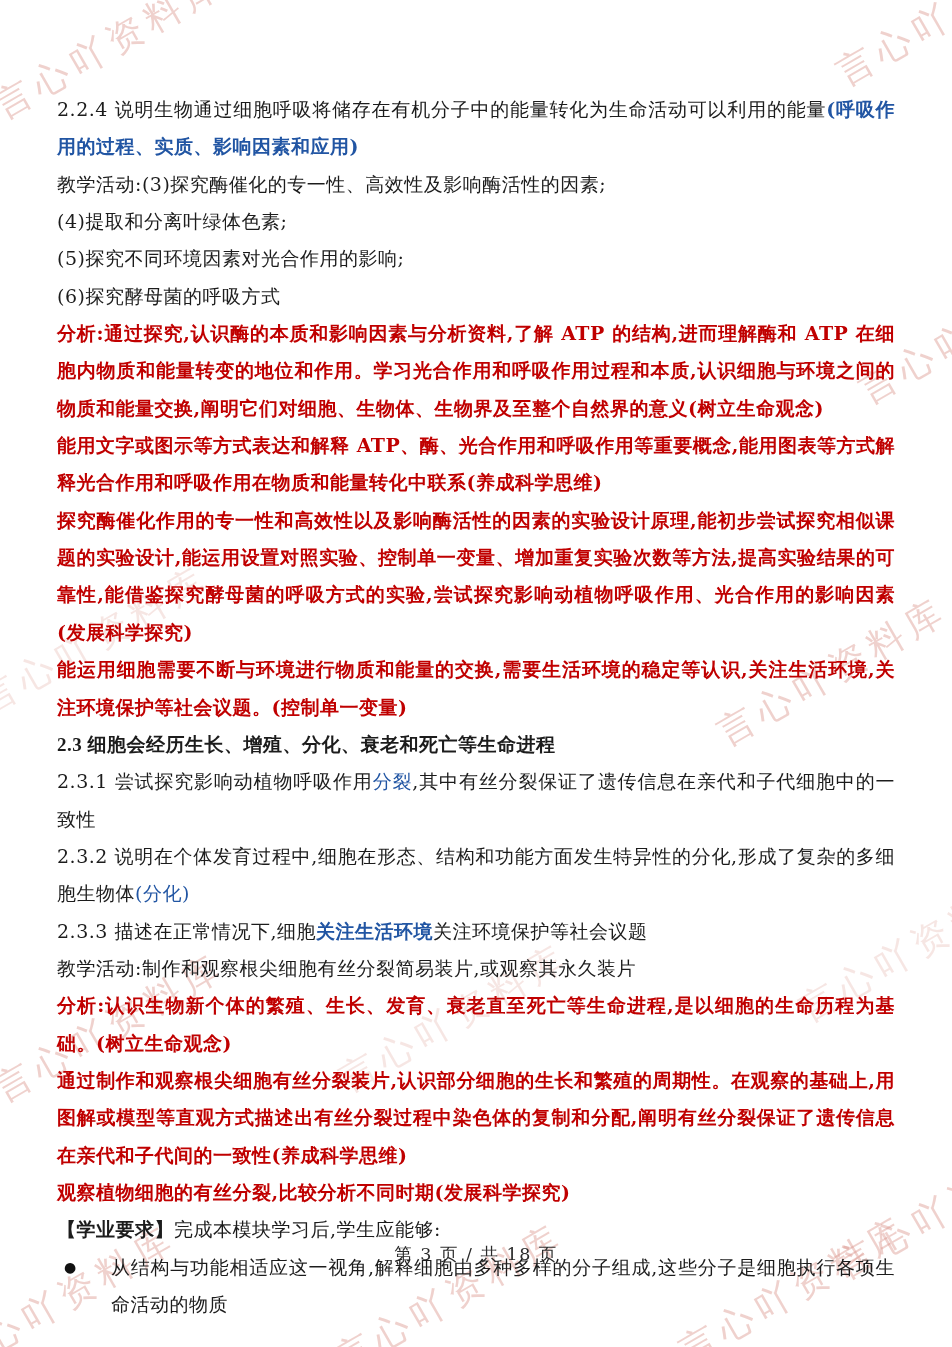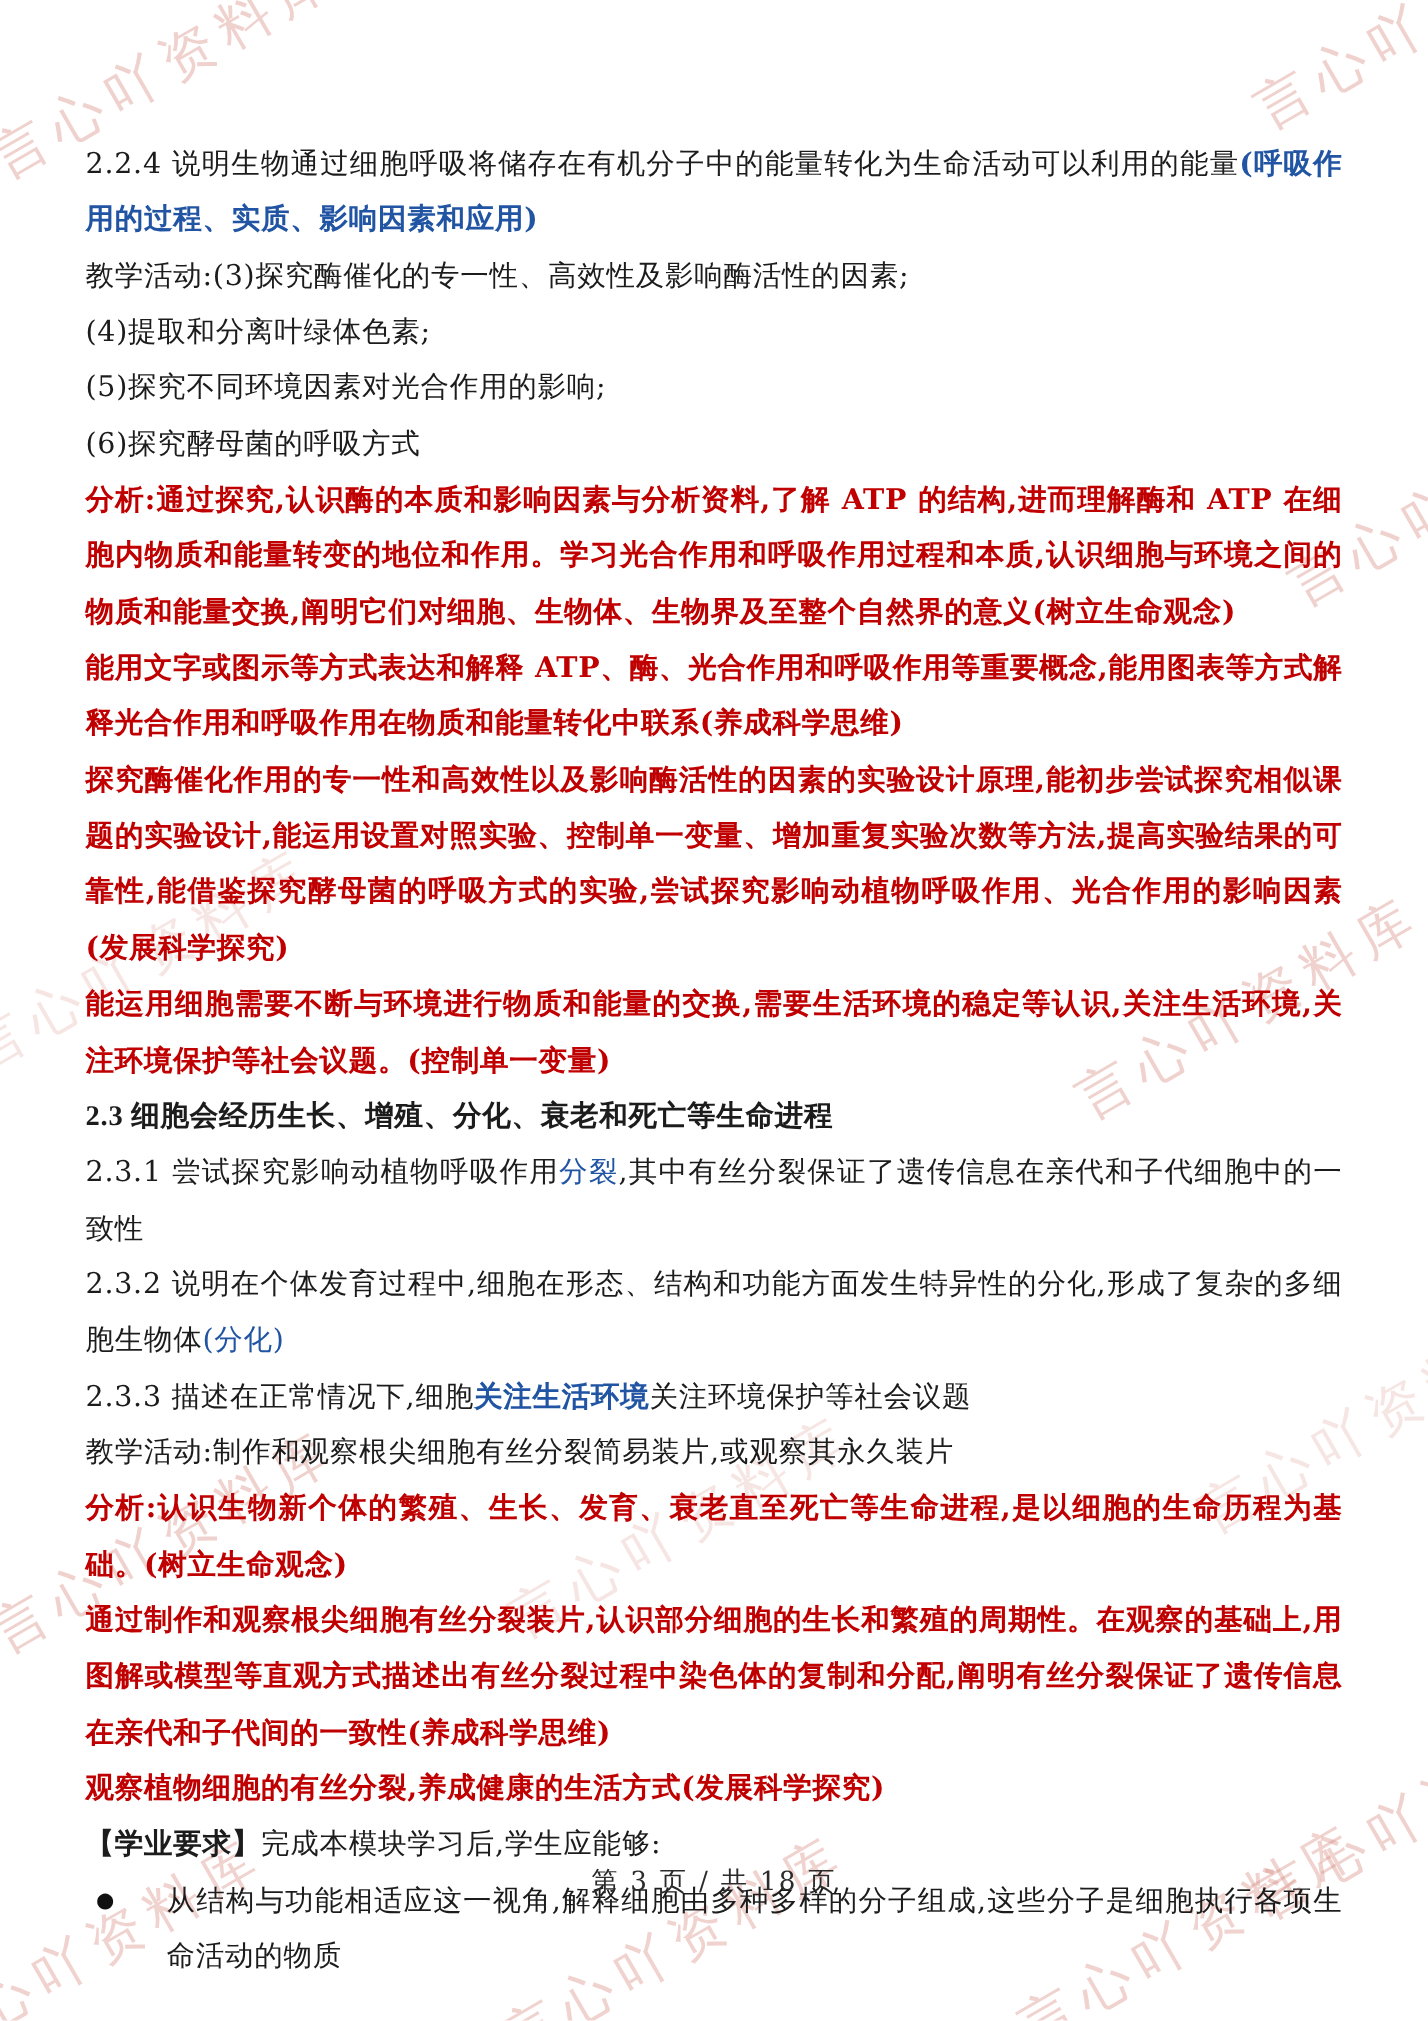--- a/index.html
+++ b/index.html
@@ -91,21 +91,21 @@
     <p class="para body"><span class="seg c-red b">能用文字或图示等方式表达和解释 ATP、酶、光合作用和呼吸作用等重要概念,能用图表等方式解释光合作用和呼吸作用在物质和能量转化中联系(养成科学思维)</span></p>
     <p class="para body"><span class="seg c-red b">探究酶催化作用的专一性和高效性以及影响酶活性的因素的实验设计原理,能初步尝试探究相似课题的实验设计,能运用设置对照实验、控制单一变量、增加重复实验次数等方法,提高实验结果的可靠性,能借鉴探究酵母菌的呼吸方式的实验,尝试探究影响动植物呼吸作用、光合作用的影响因素(发展科学探究)</span></p>
     <p class="para body"><span class="seg c-red b">能运用细胞需要不断与环境进行物质和能量的交换,需要生活环境的稳定等认识,关注生活环境,关注环境保护等社会议题。(控制单一变量)</span></p>
     <p class="para heading"><span class="seg c-black b">2.3  细胞会经历生长、增殖、分化、衰老和死亡等生命进程</span></p>
     <p class="para body"><span class="seg c-black">2.3.1  尝试探究影响动植物呼吸作用</span><span class="seg c-blue">分裂</span><span class="seg c-black">,其中有丝分裂保证了遗传信息在亲代和子代细胞中的一致性</span></p>
     <p class="para body"><span class="seg c-black">2.3.2  说明在个体发育过程中,细胞在形态、结构和功能方面发生特异性的分化,形成了复杂的多细胞生物体</span><span class="seg c-blue">(分化)</span></p>
     <p class="para body"><span class="seg c-black">2.3.3  描述在正常情况下,细胞</span><span class="seg c-blue b">关注生活环境</span><span class="seg c-black">关注环境保护等社会议题</span></p>
     <p class="para body"><span class="seg c-black">教学活动:制作和观察根尖细胞有丝分裂简易装片,或观察其永久装片</span></p>
     <p class="para body"><span class="seg c-red b">分析:认识生物新个体的繁殖、生长、发育、衰老直至死亡等生命进程,是以细胞的生命历程为基础。(树立生命观念)</span></p>
     <p class="para body"><span class="seg c-red b">通过制作和观察根尖细胞有丝分裂装片,认识部分细胞的生长和繁殖的周期性。在观察的基础上,用图解或模型等直观方式描述出有丝分裂过程中染色体的复制和分配,阐明有丝分裂保证了遗传信息在亲代和子代间的一致性(养成科学思维)</span></p>
-    <p class="para body"><span class="seg c-red b">观察植物细胞的有丝分裂,养成健康的生活方式(发展科学探究)</span></p>
+    <p class="para body"><span class="seg c-red b">观察植物细胞的有丝分裂,比较分析不同时期(发展科学探究)</span></p>
     <p class="para body"><span class="seg c-black b">【学业要求】</span><span class="seg c-black">完成本模块学习后,学生应能够:</span></p>
     <p class="para bullet">
       <span class="bullet-marker">●</span>
       <span><span class="seg c-black">从结构与功能相适应这一视角,解释细胞由多种多样的分子组成,这些分子是细胞执行各项生命活动的物质</span></span>
     </p>
   </div>
 
 <div class="footer">
   <span>第 3 页 / 共 18 页</span>
 </div>

